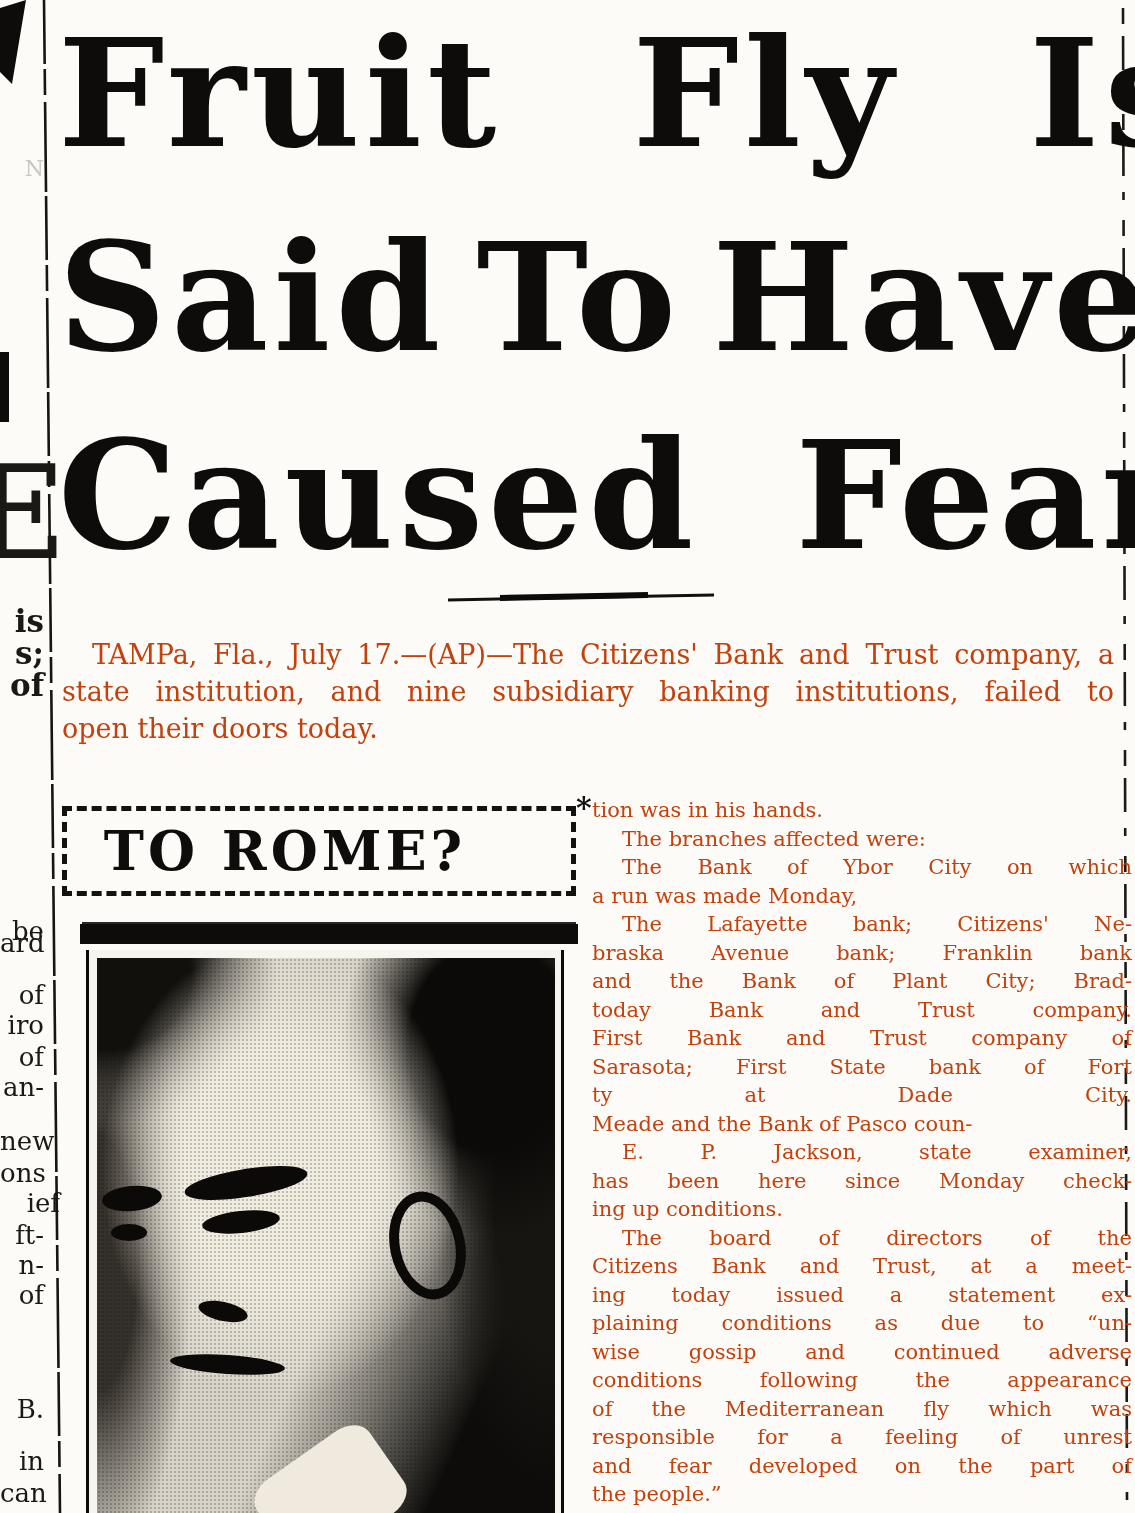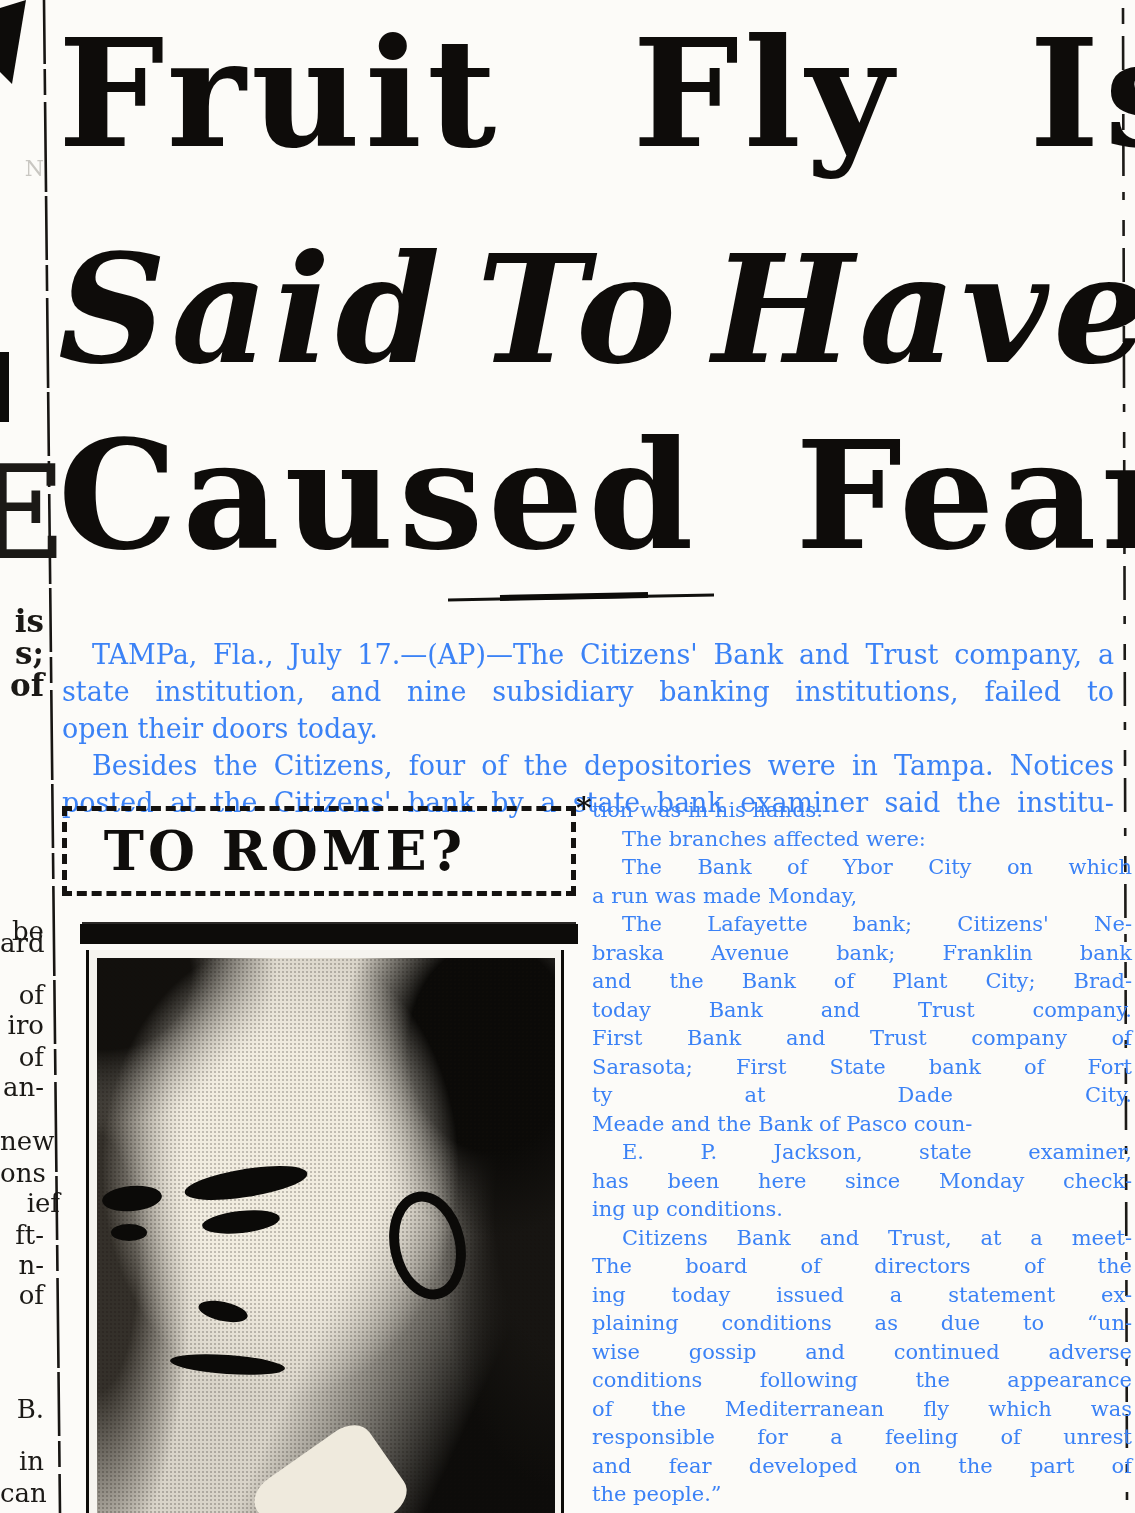--- a/index.html
+++ b/index.html
@@ -25,37 +25,37 @@
   }
   .frag.faint{color:#c9c7c2;font-size:22px;}
   
   .headline{position:absolute;left:58px;top:0;width:1056px;}
   .hl{
     position:absolute;left:0;width:100%;
     font-size:150px;font-weight:bold;line-height:1;
     letter-spacing:5px;white-space:nowrap;color:#0e0c0a;
   }
   .hl1{top:18px;word-spacing:74px;}
-  .hl2{top:234px;word-spacing:-26px;font-style:italic;}
+  .hl2{top:222px;word-spacing:-26px;}
   .hl3{top:420px;word-spacing:40px;}
   
   .fullcol{
     position:absolute;left:62px;top:636px;width:1052px;
     font-size:27px;
   }
   .fullcol .tline{line-height:37px;}
   .rightcol{
     position:absolute;left:592px;top:796px;width:540px;
     font-size:21px;
   }
   .rightcol .tline{line-height:28.5px;}
   .para{margin:0;}
   .para .tline{
     text-align:justify;text-align-last:justify;
-    white-space:normal;color:#3b82f6;
+    white-space:normal;color:#c2410c;
   }
   .para .tline:last-child{text-align-last:left;}
   .para.jall .tline:last-child{text-align-last:justify;}
   .para .tline:first-child{text-indent:30px;}
   .para.cont .tline:first-child{text-indent:0;}
   
   .rome-box{
     position:absolute;left:62px;top:806px;width:504px;height:80px;
     border:5px dashed #141210;
     display:flex;align-items:center;justify-content:center;
@@ -145,24 +145,20 @@
     <div class="hl hl2">Said To Have</div>
     <div class="hl hl3">Caused Fear</div>
   </div>
 
   <div class="fullcol">
     <div class="para">
         <div class="tline">TAMPa, Fla., July 17.—(AP)—The Citizens' Bank and Trust company, a</div>
         <div class="tline">state institution, and nine subsidiary banking institutions, failed to</div>
         <div class="tline">open their doors today.</div>
       </div>
-    <div class="para jall">
-        <div class="tline">Besides the Citizens, four of the depositories were in Tampa.  Notices</div>
-        <div class="tline">posted at the Citizens' bank by a state bank examiner said the institu-</div>
-      </div>
   </div>
 
   <div class="rome-box">
     <span class="rome-label">TO ROME?</span>
   </div>
 
   <span class="asterisk">*</span>
 
   <div class="rightcol">
     <div class="para cont">
@@ -184,22 +180,22 @@
         <div class="tline">Sarasota; First State bank of Fort</div>
         <div class="tline">ty at Dade City.</div>
         <div class="tline">Meade and the Bank of Pasco coun-</div>
       </div>
     <div class="para">
         <div class="tline">E. P. Jackson, state examiner,</div>
         <div class="tline">has been here since Monday check-</div>
         <div class="tline">ing up conditions.</div>
       </div>
     <div class="para">
+        <div class="tline">The board of directors of the</div>
         <div class="tline">Citizens Bank and Trust, at a meet-</div>
-        <div class="tline">The board of directors of the</div>
         <div class="tline">ing today issued a statement ex-</div>
         <div class="tline">plaining conditions as due to “un-</div>
         <div class="tline">wise gossip and continued adverse</div>
         <div class="tline">conditions following the appearance</div>
         <div class="tline">of the Mediterranean fly which was</div>
         <div class="tline">responsible for a feeling of unrest</div>
         <div class="tline">and fear developed on the part of</div>
         <div class="tline">the people.”</div>
       </div>
   </div>

